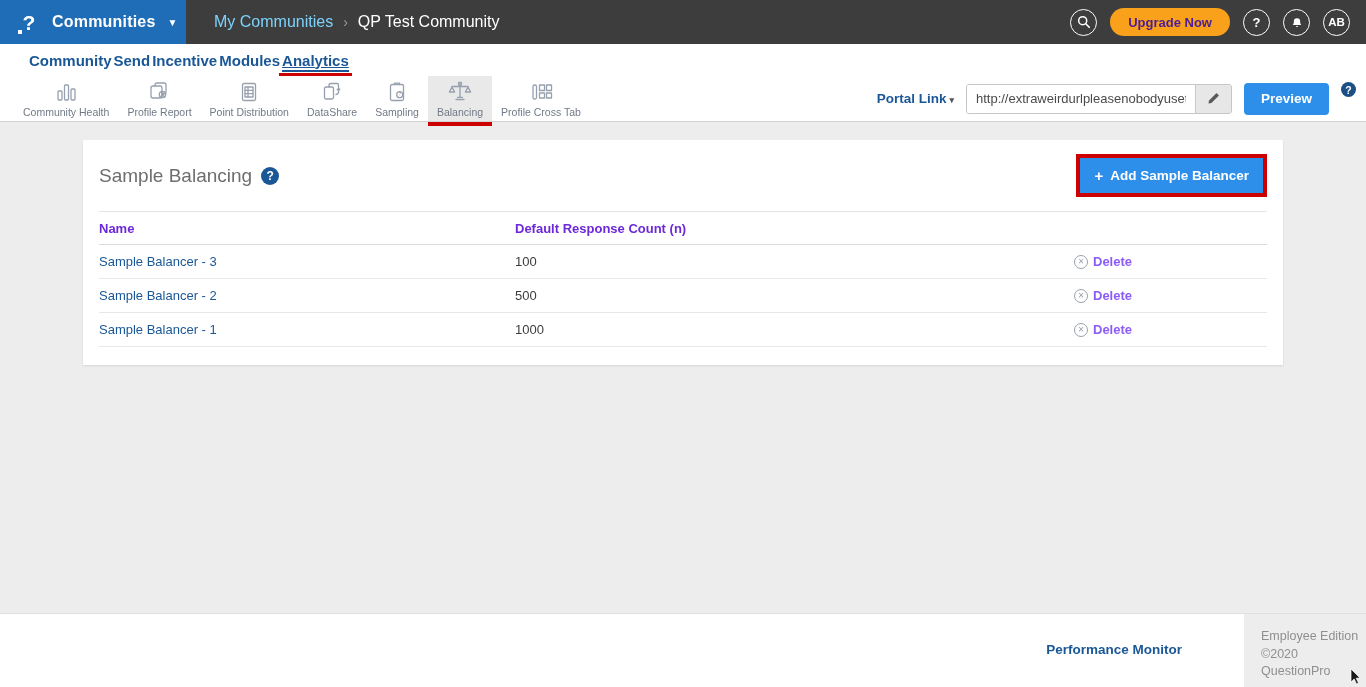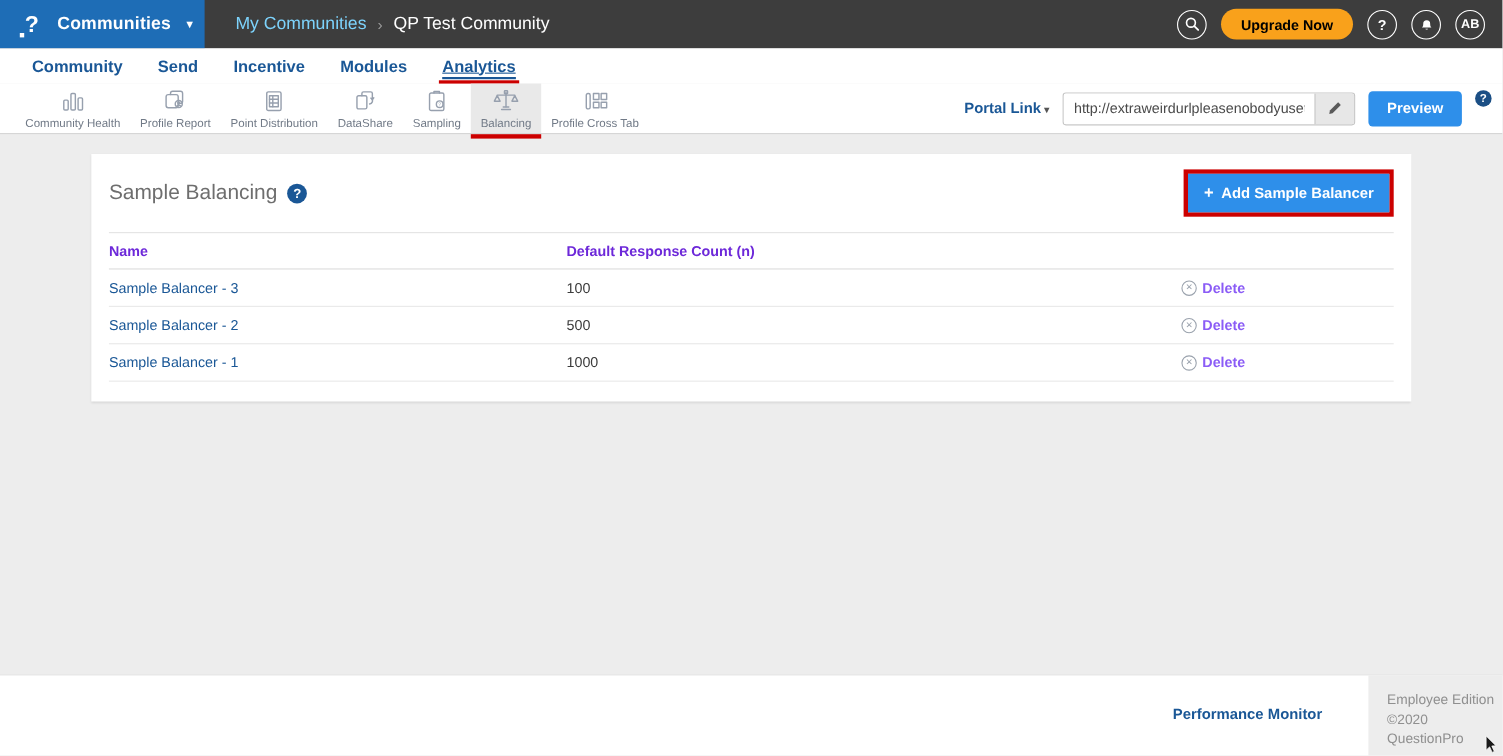--- a/index.html
+++ b/index.html
@@ -14,24 +14,24 @@
   .logo-glyph .qmark { color:#fff; font-size:21px; font-weight:bold; line-height:1; }
   .logo-glyph .qdot { position:absolute; left:2px; bottom:1px; width:4px; height:4px; background:#fff; }
   .logo-text { color:#fff; font-size:16px; font-weight:600; margin-left:10px; letter-spacing:.2px; }
   .logo-caret { color:#fff; font-size:10px; margin-left:12px; }
   .breadcrumb { display:flex; align-items:center; margin-left:28px; font-size:16px; gap:10px; }
   .bc-parent { color:#7dd3fc; cursor:pointer; }
   .bc-sep { color:#9a9a9a; font-size:14px; }
   .bc-current { color:#ffffff; }
   .topbar-right { margin-left:auto; display:flex; align-items:center; gap:13px; padding-right:16px; }
   .circle-btn { width:27px; height:27px; border:1.6px solid #fff; border-radius:50%; display:flex; align-items:center; justify-content:center; color:#fff; font-size:13px; font-weight:bold; cursor:pointer; background:transparent; }
-  .upgrade-btn { height:28px; background:#f9a11b; border:none; border-radius:14px; color:#000000; font-size:13px; font-weight:bold; padding:0 18px; cursor:pointer; font-family:"Liberation Sans", sans-serif; }
-
-  
-  .subnav { height:32px; background:#fff; display:flex; align-items:center; padding-left:28px; gap:30px; flex:0 0 32px; }
+  .upgrade-btn { height:28px; background:#f9a11b; border:none; border-radius:14px; color:#4c1d95; font-size:13px; font-weight:bold; padding:0 18px; cursor:pointer; font-family:"Liberation Sans", sans-serif; }
+
+  
+  .subnav { height:32px; background:#fff; display:flex; align-items:center; padding-left:28px; flex:0 0 32px; }
   .subnav-item { font-size:15px; font-weight:600; color:#1a5796; cursor:pointer; position:relative; padding:2px 1px; }
   .subnav-item.active .nav-label { border-bottom:2px solid #1a5796; padding-bottom:1px;text-decoration:underline; }
   .red-bar { position:absolute; left:-2px; right:-2px; bottom:-6px; height:4px; background:#cc0000; }
 
   
   .toolbar { height:46px; background:#fff; border-bottom:1px solid #d2d2d2; display:flex; align-items:stretch; padding-left:14px; flex:0 0 46px; position:relative; }
   .tool-item { display:flex; flex-direction:column; align-items:center; justify-content:flex-end; padding:4px 9px 3px; cursor:pointer; position:relative; }
   .tool-item.active { background:#e9e9e9; }
   .tool-item .ticon { height:26px; display:flex; align-items:flex-end; justify-content:center; }
   .tool-item .tlabel { font-size:10.5px; color:#717a87; margin-top:2px; white-space:nowrap; }
@@ -61,21 +61,21 @@
   .tbl { width:100%; font-size:13px; }
   .tbl-header { display:grid; grid-template-columns:416px 559px 1fr; height:34px; align-items:center; border-top:1px solid #e3e3e3; border-bottom:1px solid #dcdcdc; color:#6d28d9; font-weight:bold; }
   .tbl-row { display:grid; grid-template-columns:416px 559px 1fr; height:34px; align-items:center; border-bottom:1px solid #e8e8e8; color:#3c3c3c; }
   .cell-name a, .name-link { color:#1a5796; text-decoration:none; cursor:pointer; }
   .delete-link { display:flex; align-items:center; gap:5px; cursor:pointer; }
   .delete-x { width:14px; height:14px; border:1px solid #9aa2ad; border-radius:50%; color:#9aa2ad; font-size:8px; display:flex; align-items:center; justify-content:center; }
   .delete-label { color:#8b5cf6; font-weight:600; }
 
   
   .footer { height:74px; background:#fff; border-top:1px solid #e0e0e0; position:relative; flex:0 0 74px; }
-  .perf-link { position:absolute; right:164px; top:28px; font-size:13.5px; font-weight:600; color:#1a5796; cursor:pointer; }
+  .perf-link { position:absolute; right:184px; top:28px; font-size:13.5px; font-weight:600; color:#1a5796; cursor:pointer; }
   .corner-box { position:absolute; right:0; top:0; bottom:0; width:122px; background:#ededed; padding:14px 0 0 17px; font-size:12.5px; color:#8f8f8f; line-height:1.4; }
   .cursor { position:absolute; right:4px; bottom:2px; }
 </style>
 </head>
 <body>
 
 <div class="page">
 
   <div class="topbar">
     <div class="logo-block">

